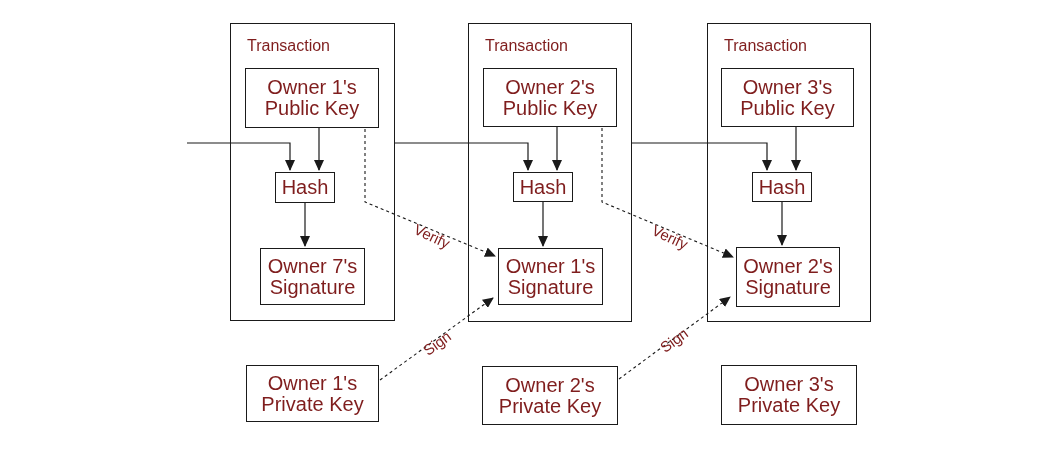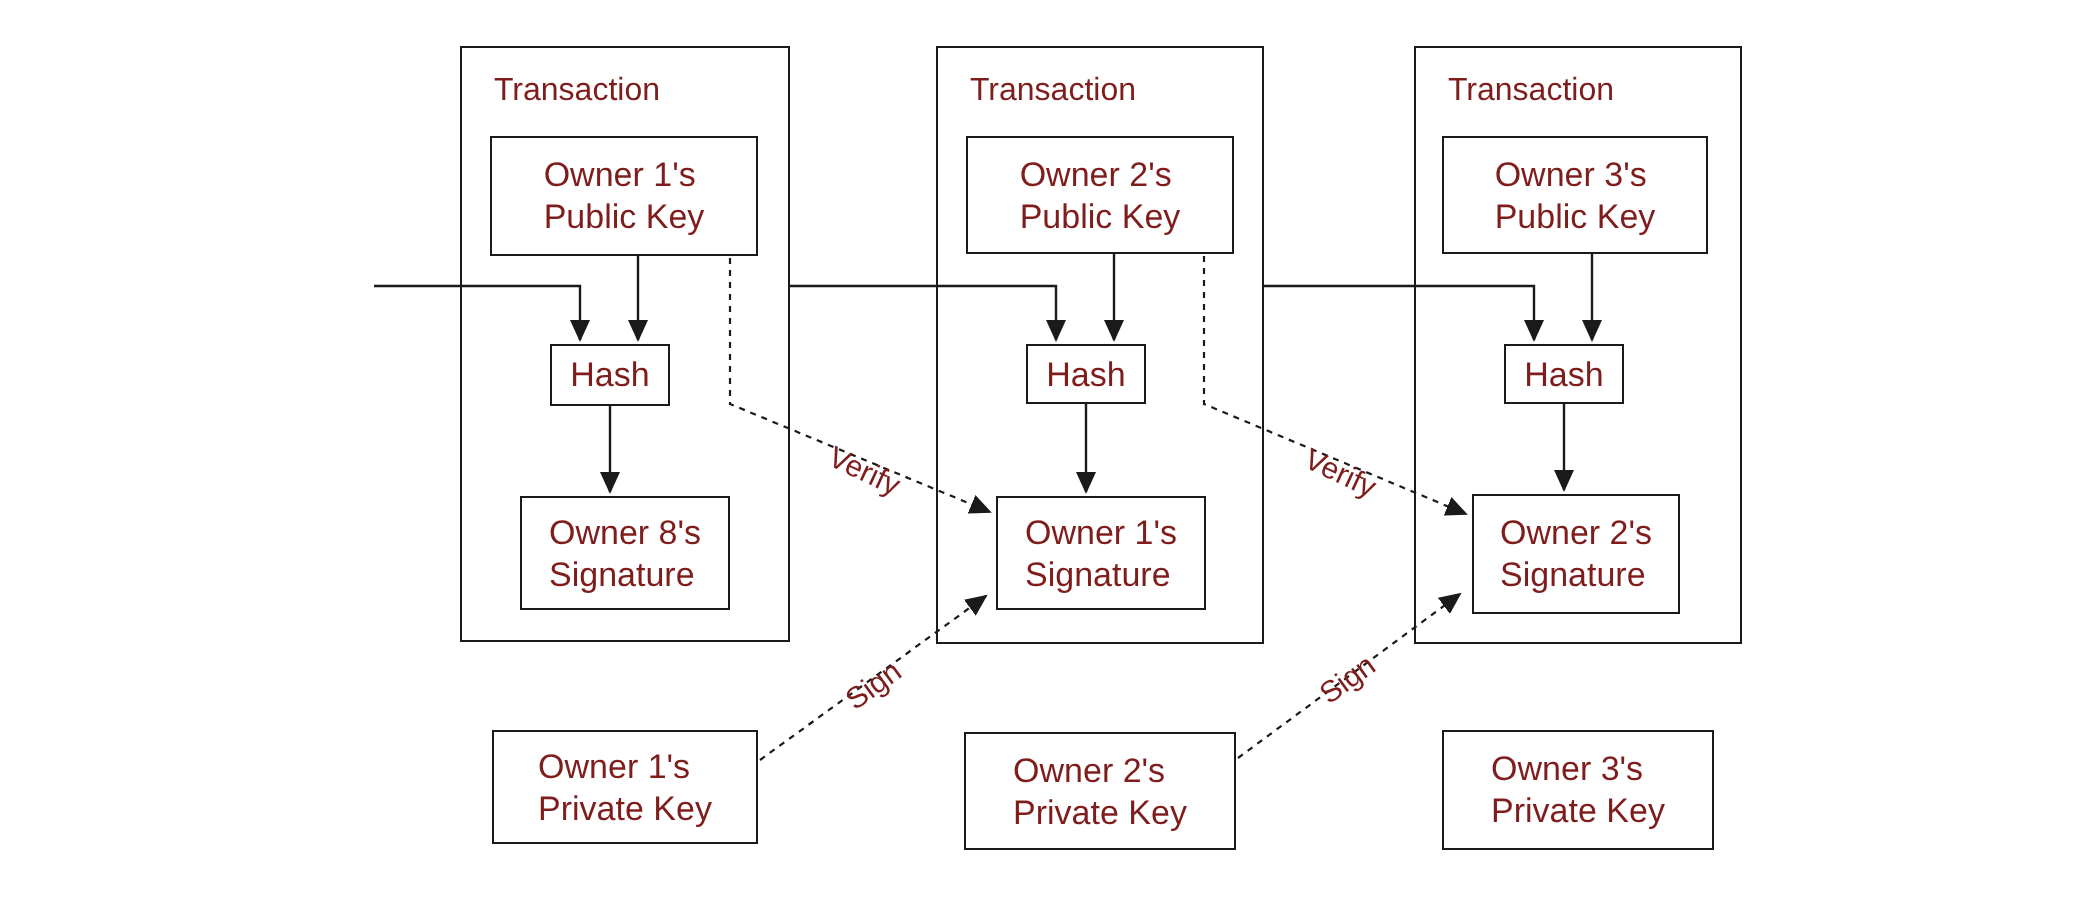--- a/index.html
+++ b/index.html
@@ -30,21 +30,22 @@
     white-space: nowrap;
   }
   .box {
     position: absolute;
     border: 1px solid #1a1a1a;
     box-sizing: border-box;
     background: #ffffff;
     display: flex;
     align-items: center;
     justify-content: center;
-    font-size: 17px;
+    text-align: center;
+    font-size: 20px;
     line-height: 21px;
     white-space: pre-line;
   }
   .edge-label {
     position: absolute;
     font-size: 15px;
     white-space: nowrap;
     transform-origin: center center;
   }
   
@@ -103,21 +104,21 @@
     <path d="M380 380 L493 298" stroke="#1a1a1a" stroke-width="1.1" stroke-dasharray="3 3" marker-end="url(#arrow)"></path>
     <path d="M619 379 L730 297" stroke="#1a1a1a" stroke-width="1.1" stroke-dasharray="3 3" marker-end="url(#arrow)"></path>
   </svg>
 
   <div class="txn" id="txn1">
     <div class="txn-title">Transaction</div>
   </div>
   <div class="box" id="pub1">Owner 1's
 Public Key</div>
   <div class="box" id="hash1">Hash</div>
-  <div class="box" id="sig1">Owner 8's
+  <div class="box" id="sig1">Owner 7's
 Signature</div>
   <div class="box" id="priv1">Owner 1's
 Private Key</div>
 
   <div class="txn" id="txn2">
     <div class="txn-title">Transaction</div>
   </div>
   <div class="box" id="pub2">Owner 2's
 Public Key</div>
   <div class="box" id="hash2">Hash</div>

